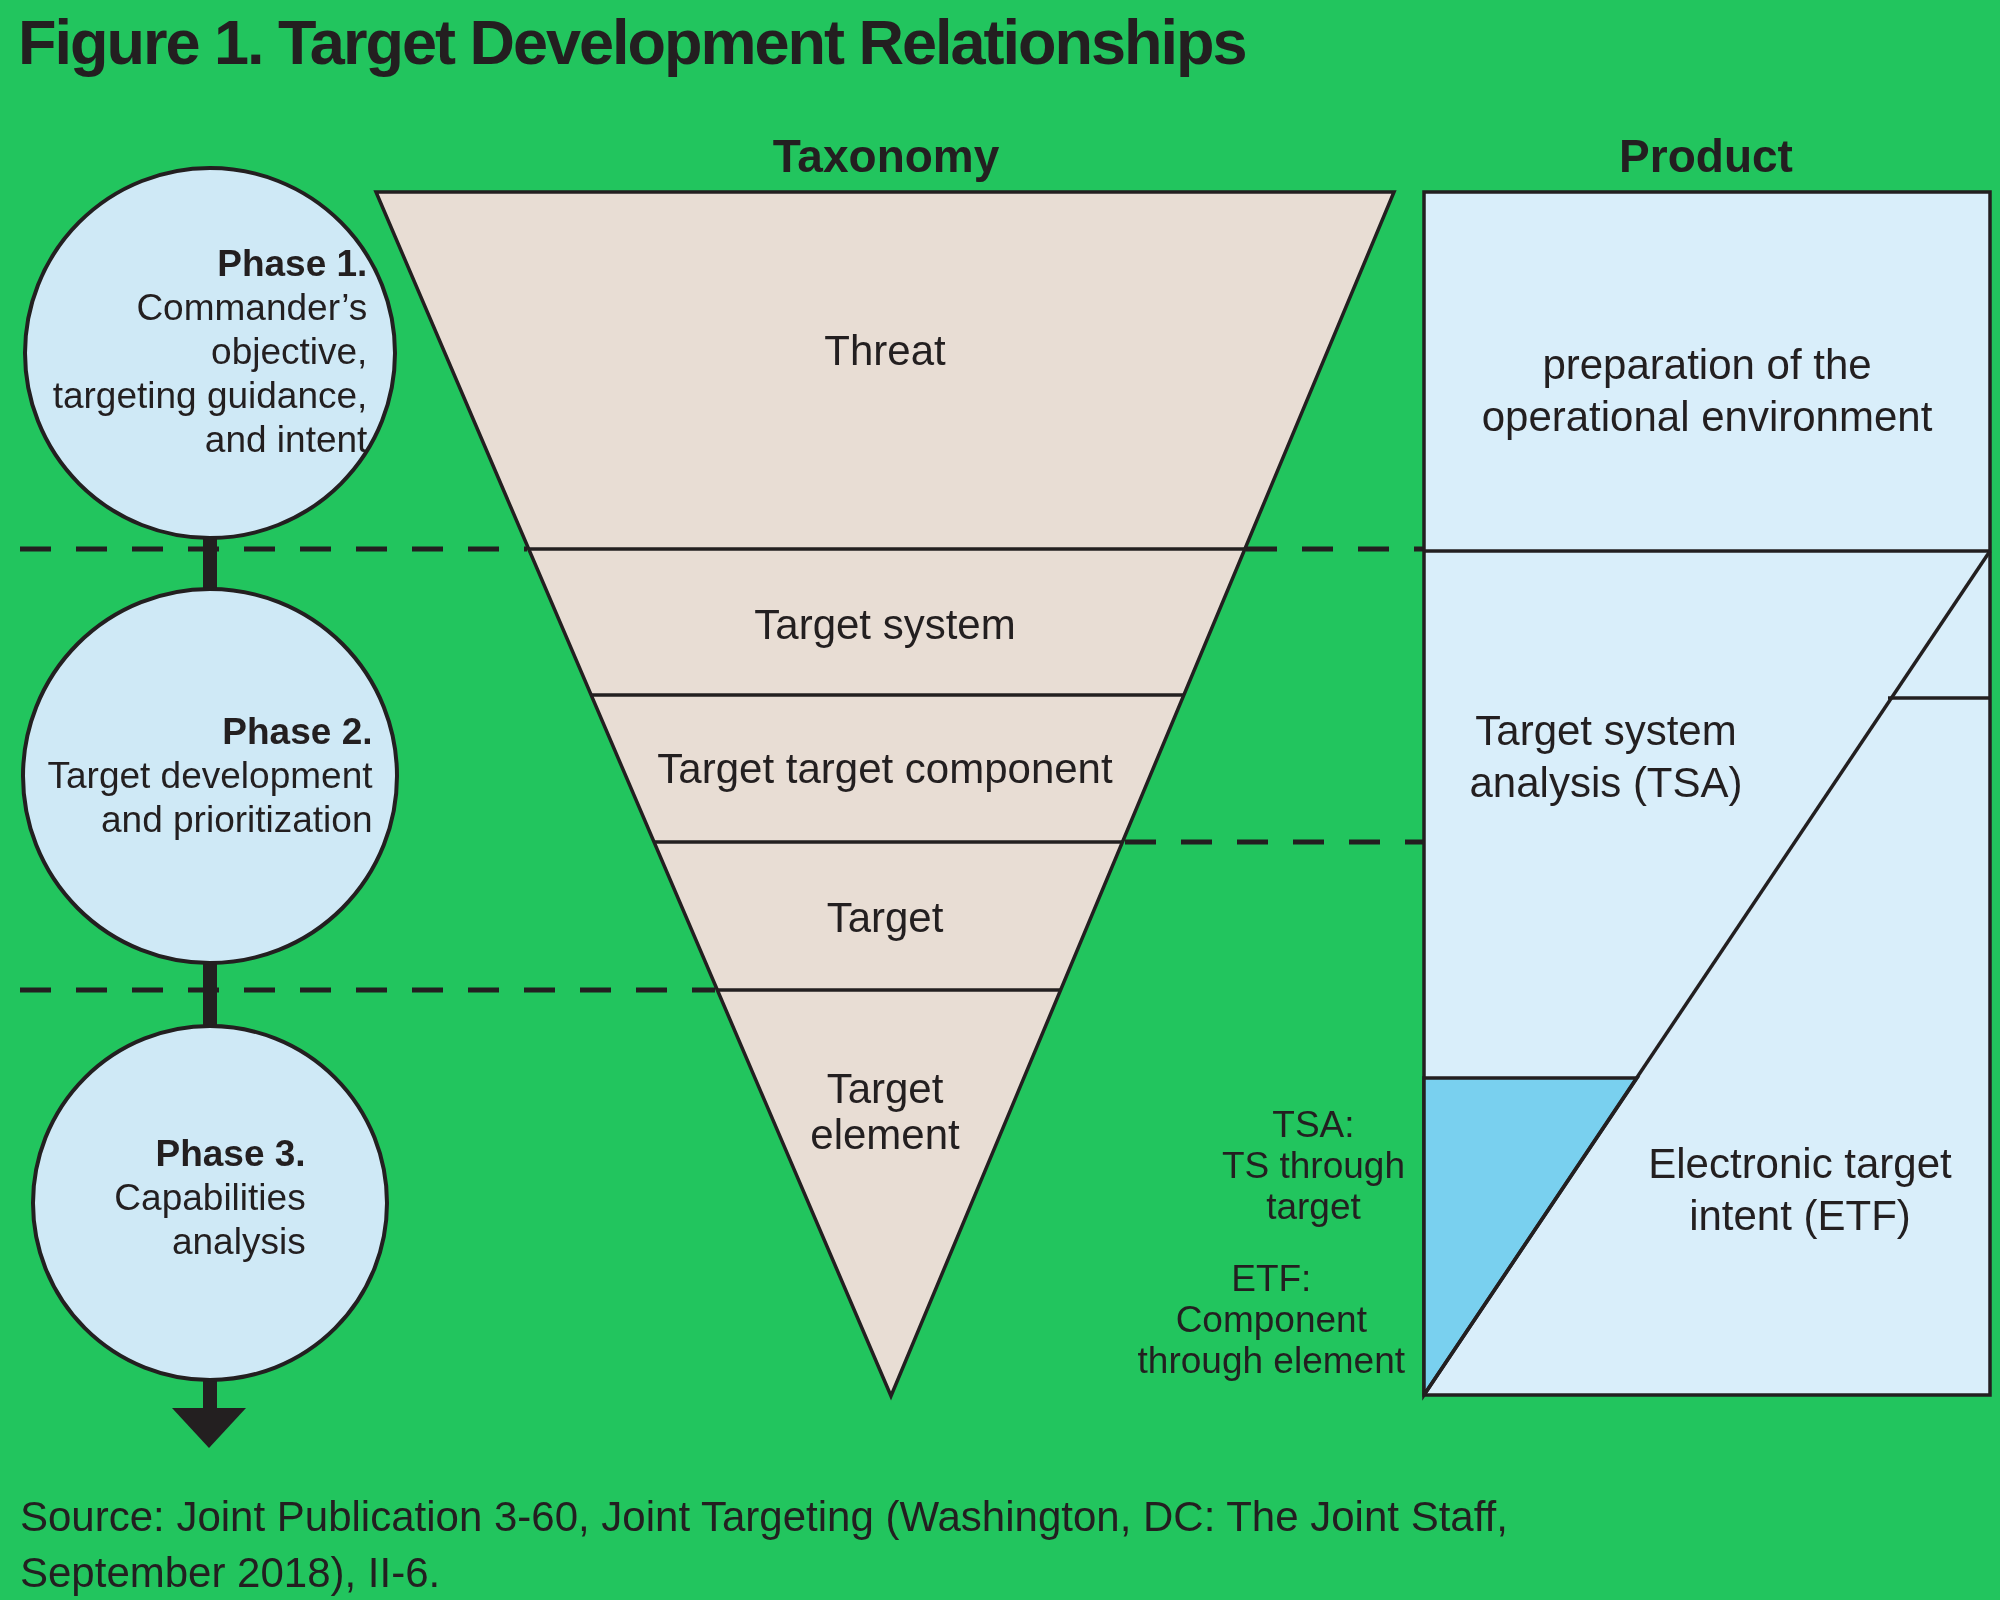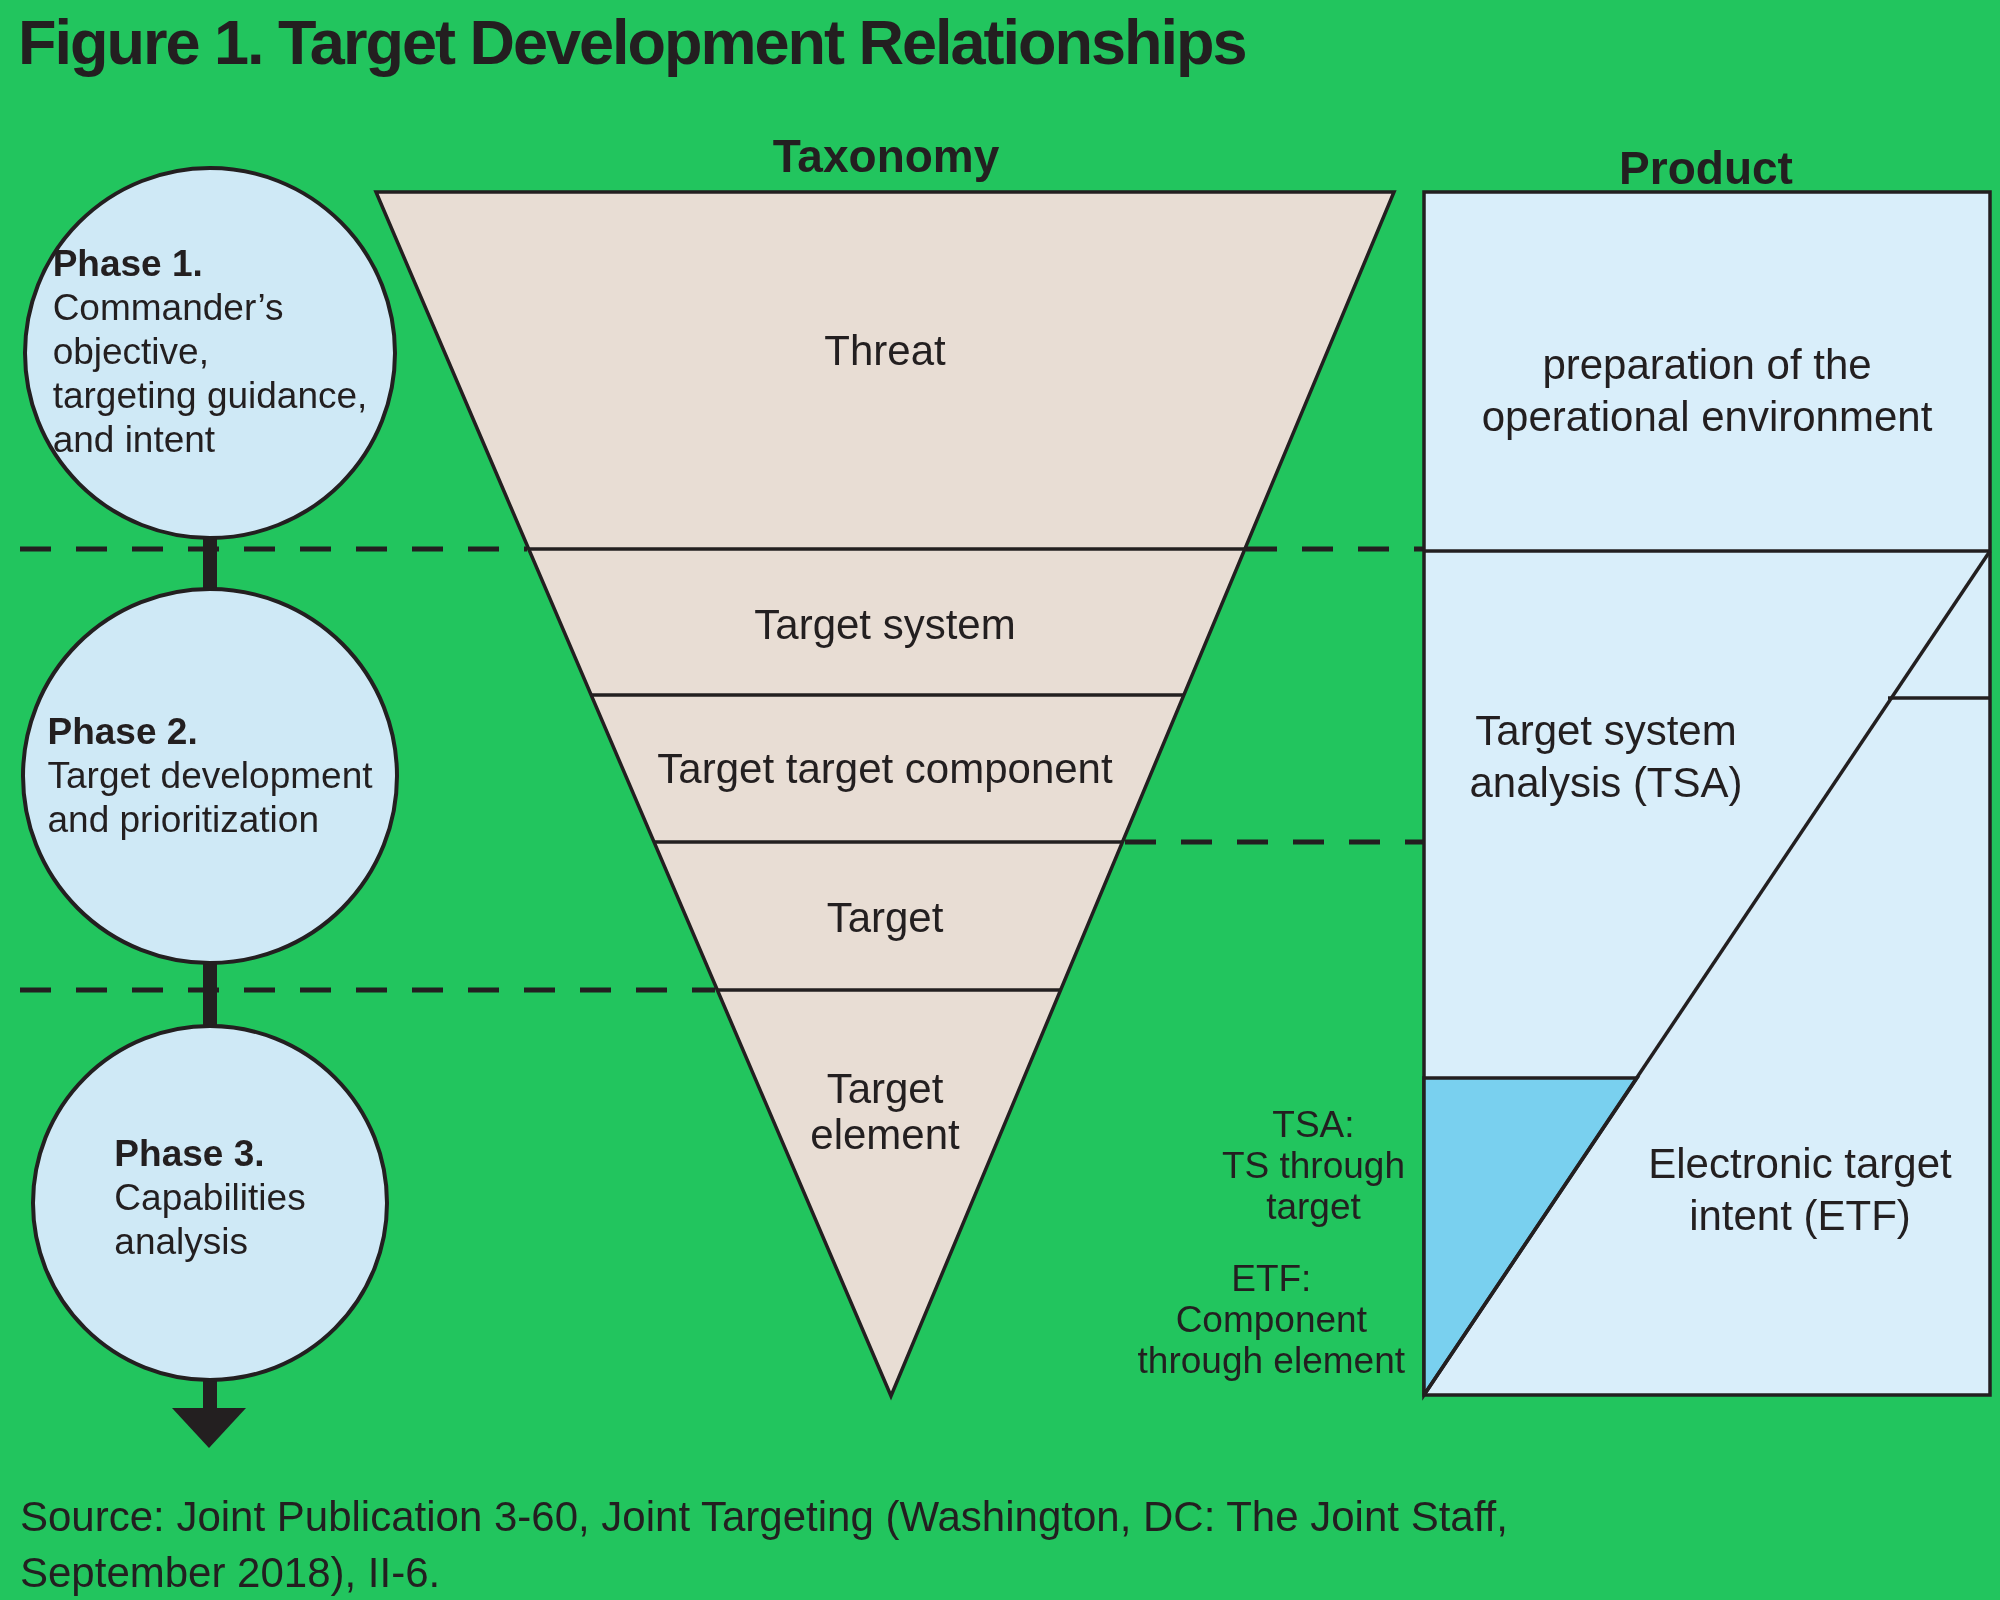--- a/index.html
+++ b/index.html
@@ -24,21 +24,21 @@
     position:absolute;transform:translate(-50%,-50%);font-size:46px;font-weight:700;
     white-space:nowrap;
   }
   .lbl{
     position:absolute;transform:translate(-50%,-50%);font-size:42px;line-height:50px;
     text-align:center;white-space:nowrap;
   }
   .lbl span{display:block;}
   .phase-text{
     position:absolute;transform:translate(-50%,-50%);font-size:37px;line-height:44px;
-    text-align:left;white-space:nowrap;
+    text-align:right;white-space:nowrap;
   }
   .phase-text span{display:block;}
   .phase-text .b{font-weight:700;}
   .note{
     position:absolute;right:595px;font-size:37px;line-height:41px;text-align:center;
     white-space:nowrap;
   }
   .note span{display:block;}
   .source{
     position:absolute;left:20px;top:1489px;font-size:42px;line-height:56px;
@@ -86,21 +86,21 @@
 
     <rect class="pbox" x="1424" y="192" width="566" height="1203"></rect>
     <polygon class="ptri" points="1424,1078 1637,1078 1424,1395"></polygon>
     <line class="edge" x1="1424" y1="551" x2="1990" y2="551"></line>
     <line class="edge" x1="1888" y1="698" x2="1990" y2="698"></line>
     <line class="edge" x1="1990" y1="551" x2="1424" y2="1395"></line>
   </svg>
 
   <div class="figure-title">Figure 1. Target Development Relationships</div>
   <div class="col-header" style="left:886px;top:156px;text-align:right;">Taxonomy</div>
-  <div class="col-header" style="left:1706px;top:168px;">Product</div>
+  <div class="col-header" style="left:1706px;top:156px;">Product</div>
 
   <div class="phase-text" style="left:210px;top:352px;">
     <span class="b">Phase 1.</span>
     <span>Commander’s</span>
     <span>objective,</span>
     <span>targeting guidance,</span>
     <span>and intent</span>
   </div>
   <div class="phase-text" style="left:210px;top:776px;">
     <span class="b">Phase 2.</span>

